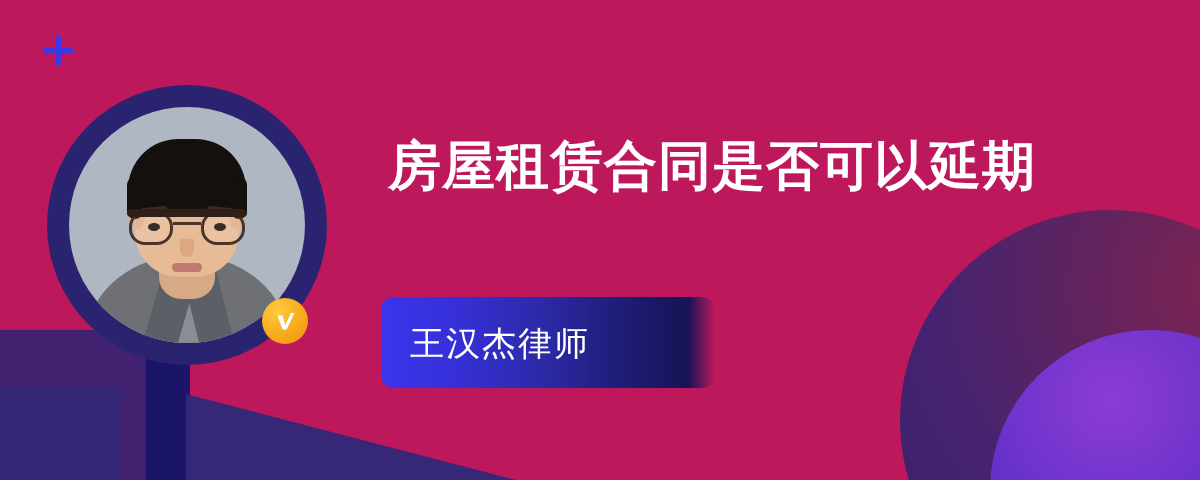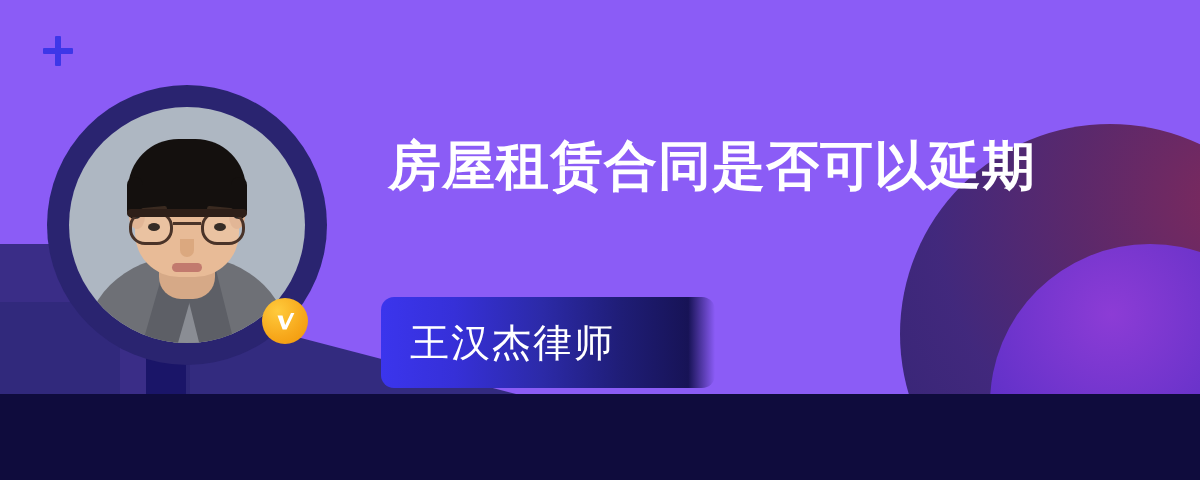--- a/index.html
+++ b/index.html
@@ -3,23 +3,23 @@
 <meta charset="utf-8">
 <style>
   html, body {
     margin: 0;
     padding: 0;
     background: #0f0c3d;
   }
   #stage {
     position: relative;
     width: 1200px;
-    height: 394px;
+    height: 480px;
     overflow: hidden;
-    background: #8b5cf6;
+    background: #be185d;
     font-family: "DejaVu Sans", "Liberation Sans", sans-serif;
   }
 
   
   .bg-layer {
     position: absolute;
     inset: 0;
     overflow: hidden;
   }
   .deco-band {
@@ -327,21 +327,21 @@
     width: 334px;
     height: 91px;
     border-radius: 13px;
     background: linear-gradient(90deg, #3b35ed 0%, #3630d8 22%, #2c2aa8 48%, #1f1d76 72%, #171356 92%, rgba(21,17,94,0) 100%);
     display: flex;
     align-items: center;
   }
   .name-badge-label {
     margin-left: 29px;
     color: #ffffff;
-    font-size: 39px;
+    font-size: 34px;
     font-weight: 500;
     letter-spacing: 2px;
     line-height: 1;
   }
 </style>
 </head>
 <body>
 
 <div id="stage">
 

